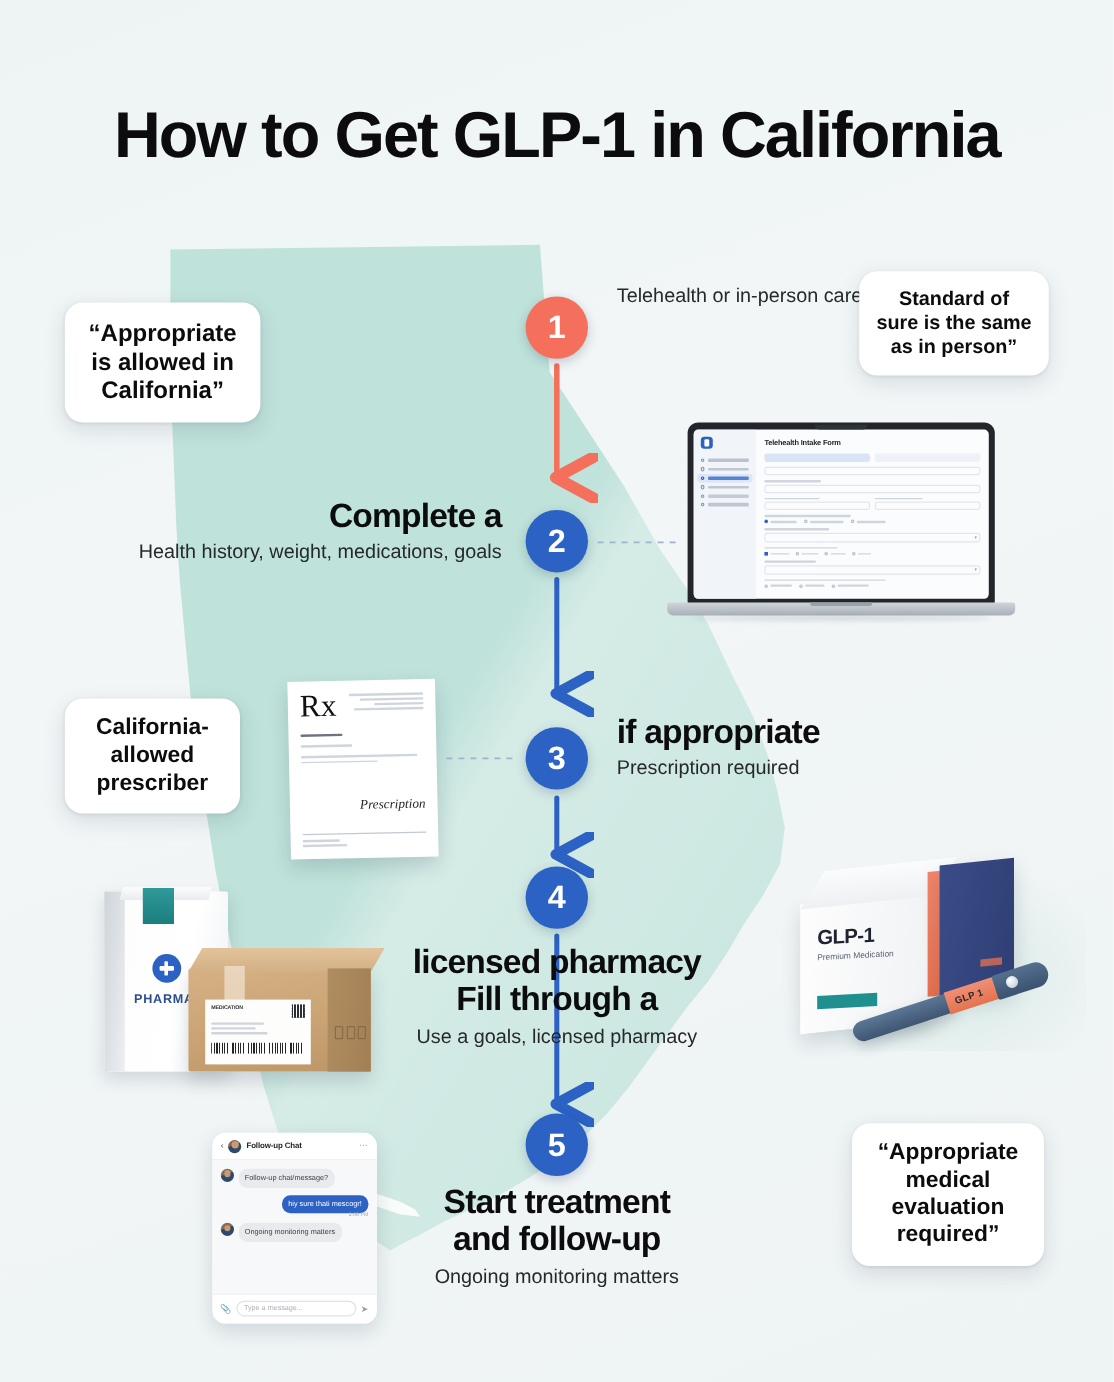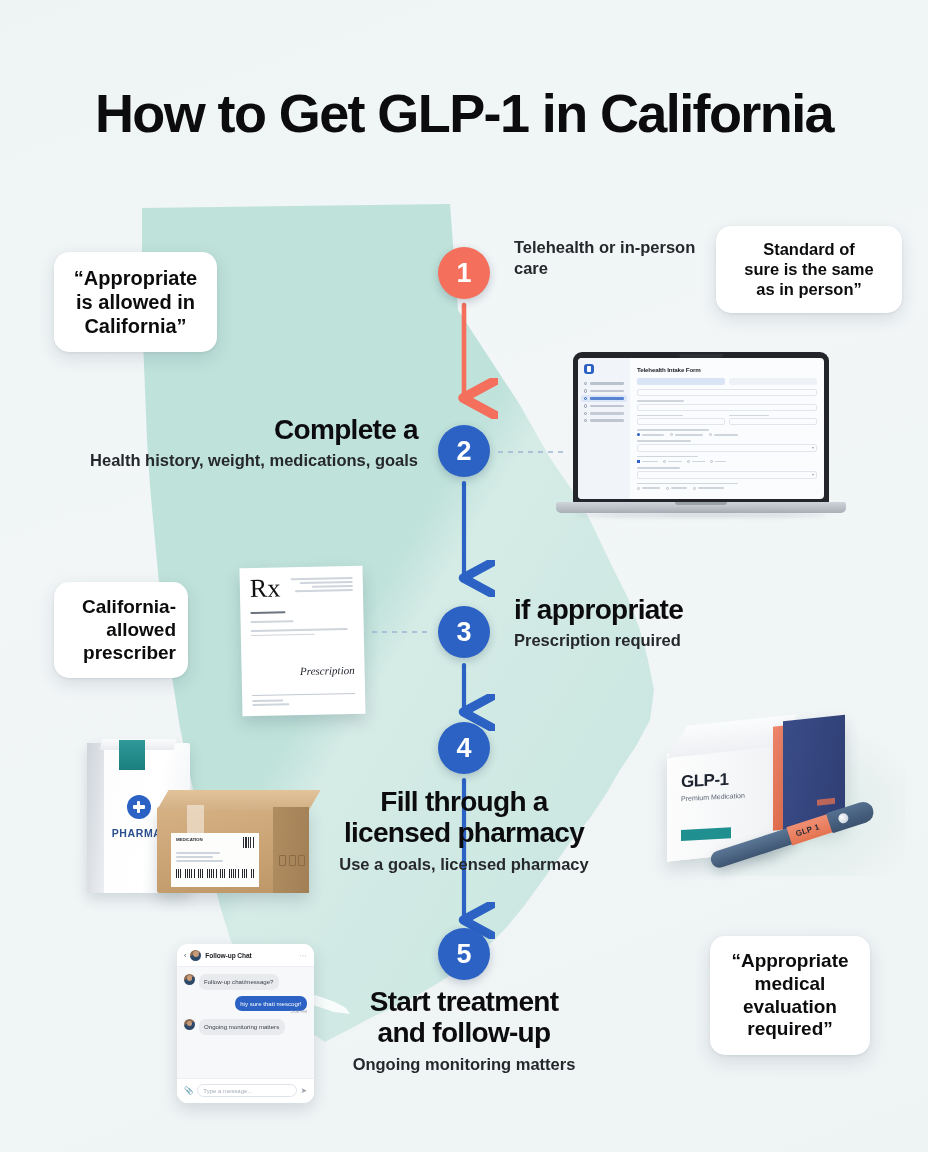--- a/index.html
+++ b/index.html
@@ -30,21 +30,21 @@
     display:flex; align-items:center; justify-content:center;
     color:#fff; font-size:27px; font-weight:600; line-height:1;
     box-shadow:0 3px 9px rgba(20,40,80,.22);
   }
   .badge.coral{ background:#f4705c; }
   .badge.blue { background:#2b62c4; }
 
   
   .step-txt{ position:absolute; }
   .step-h{ font-size:28px; font-weight:700; line-height:1.12; letter-spacing:-.7px; color:#0c0c0e; }
-  .step-s{ font-size:16.5px; font-weight:700; line-height:1.25; color:#26282c; margin-top:5px; }
+  .step-s{ font-size:16.5px; font-weight:400; line-height:1.25; color:#26282c; margin-top:5px; }
 
   
   .callout{
     position:absolute; background:#fff; border-radius:15px;
     box-shadow:0 6px 18px rgba(35,55,80,.13), 0 1px 3px rgba(35,55,80,.09);
     text-align:center; padding:14px 12px;
     font-weight:700; color:#0c0c0e; line-height:1.2;
   }
 
   
@@ -178,22 +178,22 @@
     <div>if appropriate</div>
   </div>
   <div class="step-s">Prescription required</div>
 </div>
 
 <div class="badge blue" style="left:438px; top:722px;">
   <span>4</span>
 </div>
 <div class="step-txt" style="left:284px; top:786px; width:360px; text-align:center;">
   <div class="step-h">
+    <div>licensed pharmacy</div>
     <div>Fill through a</div>
-    <div>licensed pharmacy</div>
   </div>
   <div class="step-s">Use a goals, licensed pharmacy</div>
 </div>
 
 <div class="badge blue" style="left:438px; top:928px;">
   <span>5</span>
 </div>
 <div class="step-txt" style="left:284px; top:986px; width:360px; text-align:center;">
   <div class="step-h">
     <div>Start treatment</div>
@@ -201,27 +201,27 @@
   </div>
   <div class="step-s">Ongoing monitoring matters</div>
 </div>
 
 <div class="callout" style="left:54px; top:252px; width:163px; font-size:20px;">
   <div>“Appropriate</div>
   <div>is allowed in</div>
   <div>California”</div>
 </div>
 
-<div class="callout" style="left:716px; top:226px; width:186px; font-size:16.5px;">
+<div class="callout" style="left:716px; top:226px; width:158px; font-size:16.5px;">
   <div>Standard of</div>
   <div>sure is the same</div>
   <div>as in person”</div>
 </div>
 
-<div class="callout" style="left:54px; top:582px; width:134px; font-size:19px;text-align:right;">
+<div class="callout" style="left:54px; top:582px; width:146px; font-size:19px;">
   <div>California-</div>
   <div>allowed</div>
   <div>prescriber</div>
 </div>
 
 <div class="callout" style="left:710px; top:936px; width:160px; font-size:19px;">
   <div>“Appropriate</div>
   <div>medical</div>
   <div>evaluation</div>
   <div>required”</div>

